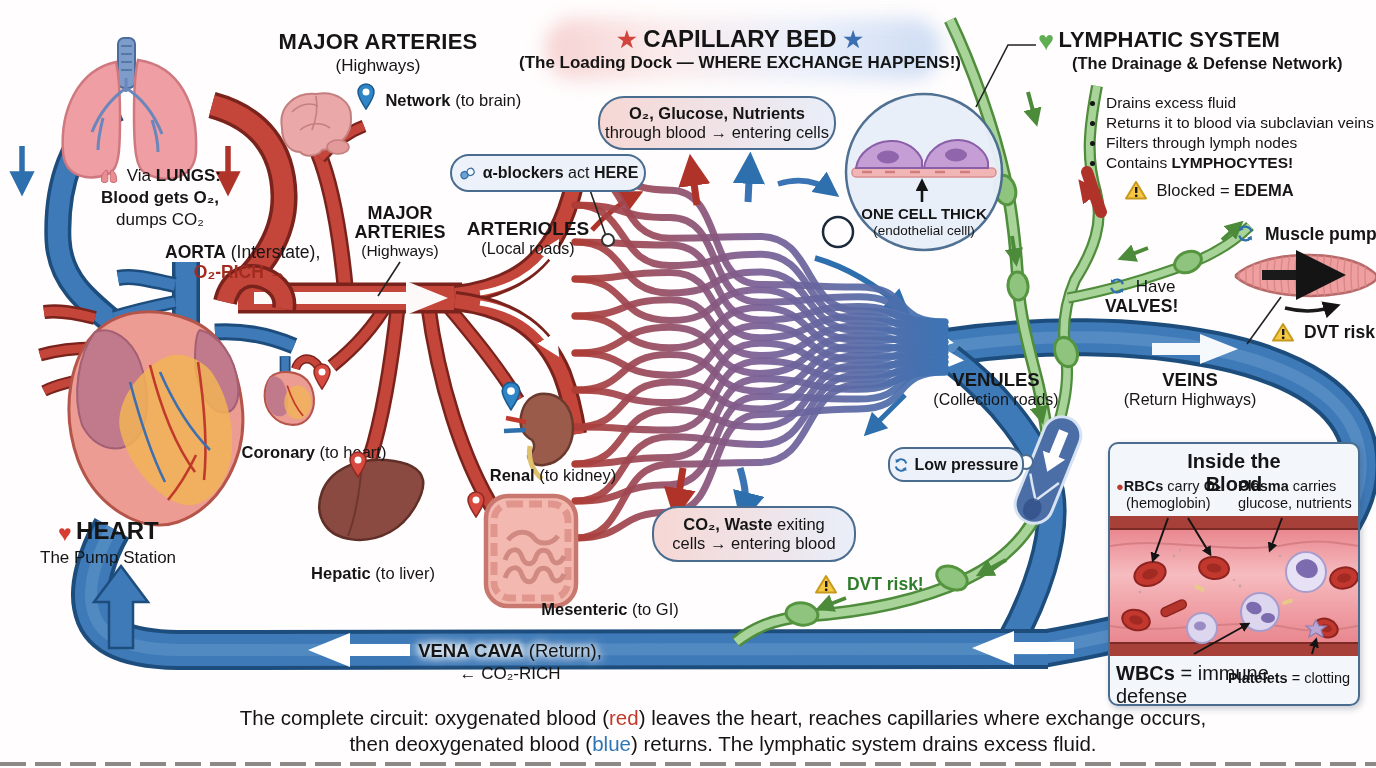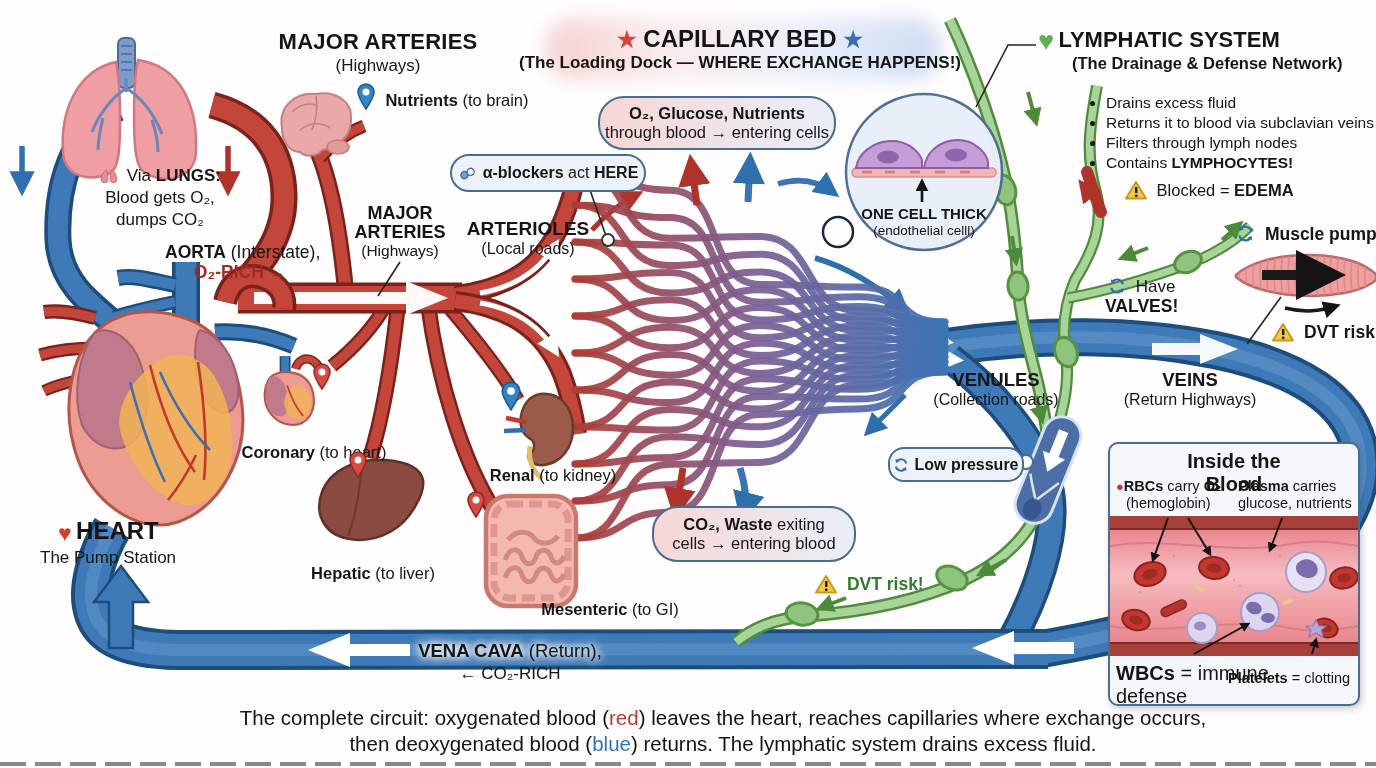--- a/index.html
+++ b/index.html
@@ -332,40 +332,40 @@
 <div class="lbl ctr" style="left:528px;top:240px;font-size:16px;">(Local roads)</div>
 
 <div class="lbl ctr h1" style="left:378px;top:30px;">MAJOR ARTERIES</div>
 <div class="lbl ctr h2" style="left:378px;top:56px;">(Highways)</div>
 
 <div class="lbl" style="left:356px;top:82px;">
   <svg class="warn" width="20" height="28" viewBox="0 0 20 28">
         <path d="M10,27 C10,27 2,15 2,10 A8,8 0 1 1 18,10 C18,15 10,27 10,27 Z" fill="#2e86c9" stroke="#1d5a8c" stroke-width="1.5"></path>
         <circle cx="10" cy="10" r="3.5" fill="#fff"></circle>
       </svg>
-  <span style="font-size:16.5px;"><span class="b">Nutrients</span><span> (to brain)</span></span>
+  <span style="font-size:16.5px;"><span class="b">Network</span><span> (to brain)</span></span>
 </div>
 
 <div class="lbl ctr b" style="left:400px;top:203px;font-size:18px;">MAJOR</div>
 <div class="lbl ctr b" style="left:400px;top:222px;font-size:18px;">ARTERIES</div>
 <div class="lbl ctr" style="left:400px;top:242px;font-size:15.5px;">(Highways)</div>
 
 <div class="lbl" style="left:165px;top:243px;font-size:17.5px;"><span class="b">AORTA</span><span> (Interstate),</span></div>
 <div class="lbl ctr b" style="left:240px;top:263px;font-size:17.5px;color:#a22b20;">O₂-RICH →</div>
 
 <div class="lbl ctr" style="left:160px;top:166px;font-size:17px;">
   <span style="display:inline-flex;vertical-align:-3px;margin-right:3px;">
         <svg width="20" height="16" viewBox="0 0 20 16">
           <path d="M8,2 C4,3 2,8 2.5,13 C3,15 7,15 8.5,13.5 C9,12 9,6 8,2 Z" fill="#e98d93" stroke="#c96b72"></path>
           <path d="M12,2 C16,3 18,8 17.5,13 C17,15 13,15 11.5,13.5 C11,12 11,6 12,2 Z" fill="#e98d93" stroke="#c96b72"></path>
         </svg>
       </span>
   <span>Via </span><span class="b">LUNGS:</span>
 </div>
-<div class="lbl ctr" style="left:160px;top:188px;font-size:17px;">Blood gets O₂,</div>
+<div class="lbl ctr" style="left:160px;top:188px;font-size:17px;font-weight:bold;">Blood gets O₂,</div>
 <div class="lbl ctr" style="left:160px;top:210px;font-size:17px;">dumps CO₂</div>
 
 <div class="lbl" style="left:46px;top:518px;margin-left:12px;">
   <span style="color:#d63c31;font-size:23px;vertical-align:-2px;">♥</span>
   <span class="b" style="font-size:24px;">HEART</span>
 </div>
 <div class="lbl" style="left:40px;top:548px;font-size:17px;">The Pump Station</div>
 
 <div class="lbl ctr" style="left:310px;top:443px;font-size:16.5px;padding-left:8px;"><span class="b">Coronary</span><span> (to heart)</span></div>
 <div class="lbl ctr" style="left:553px;top:466px;font-size:16.5px;"><span class="b">Renal</span><span> (to kidney)</span></div>

